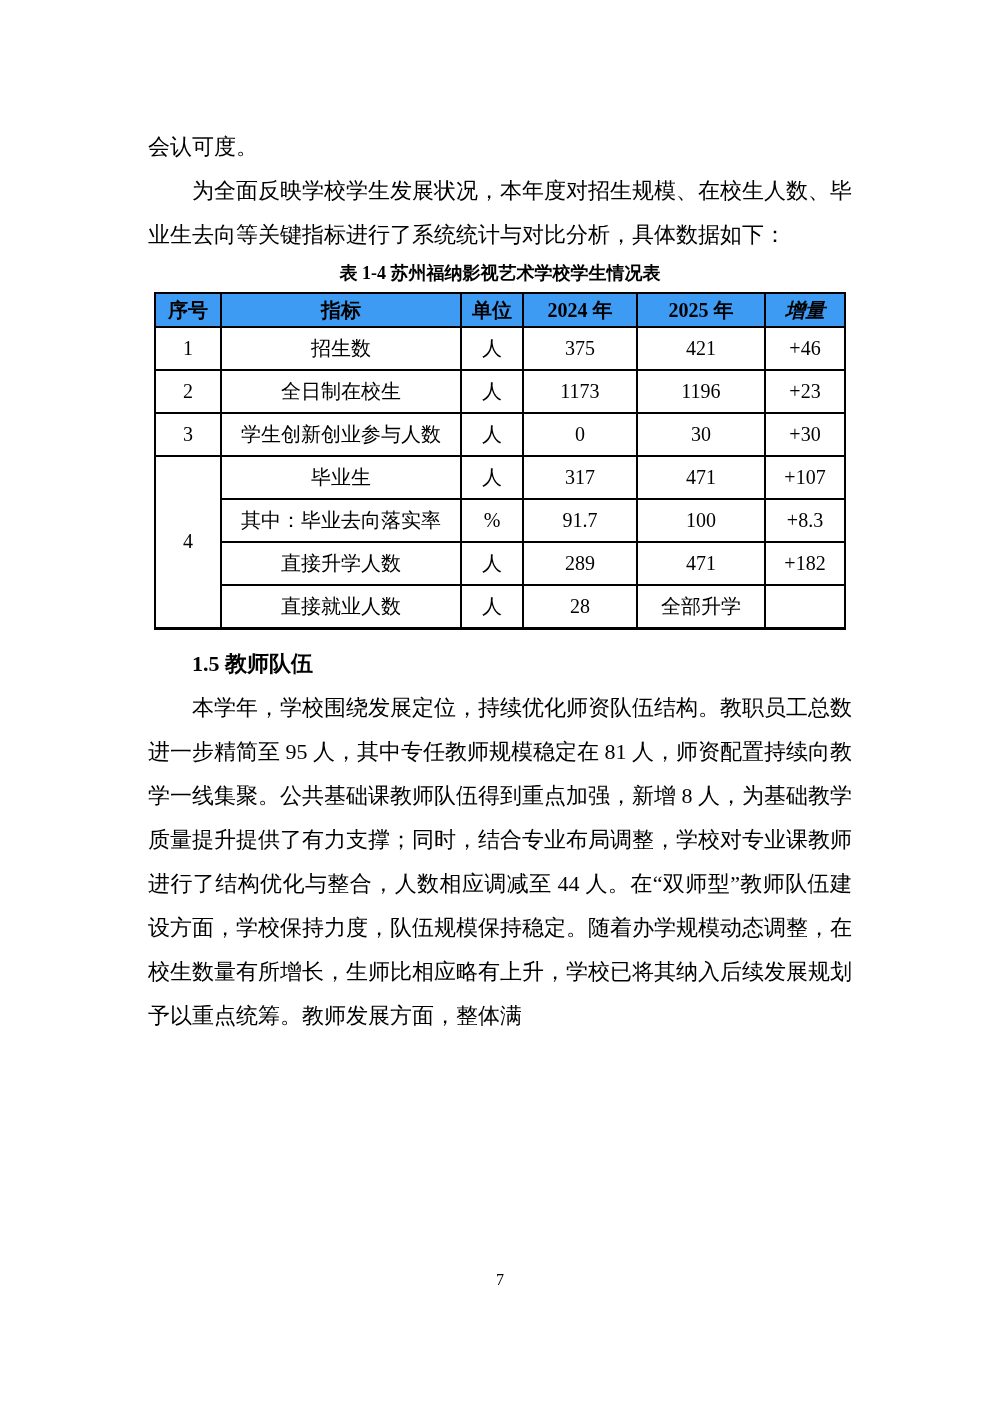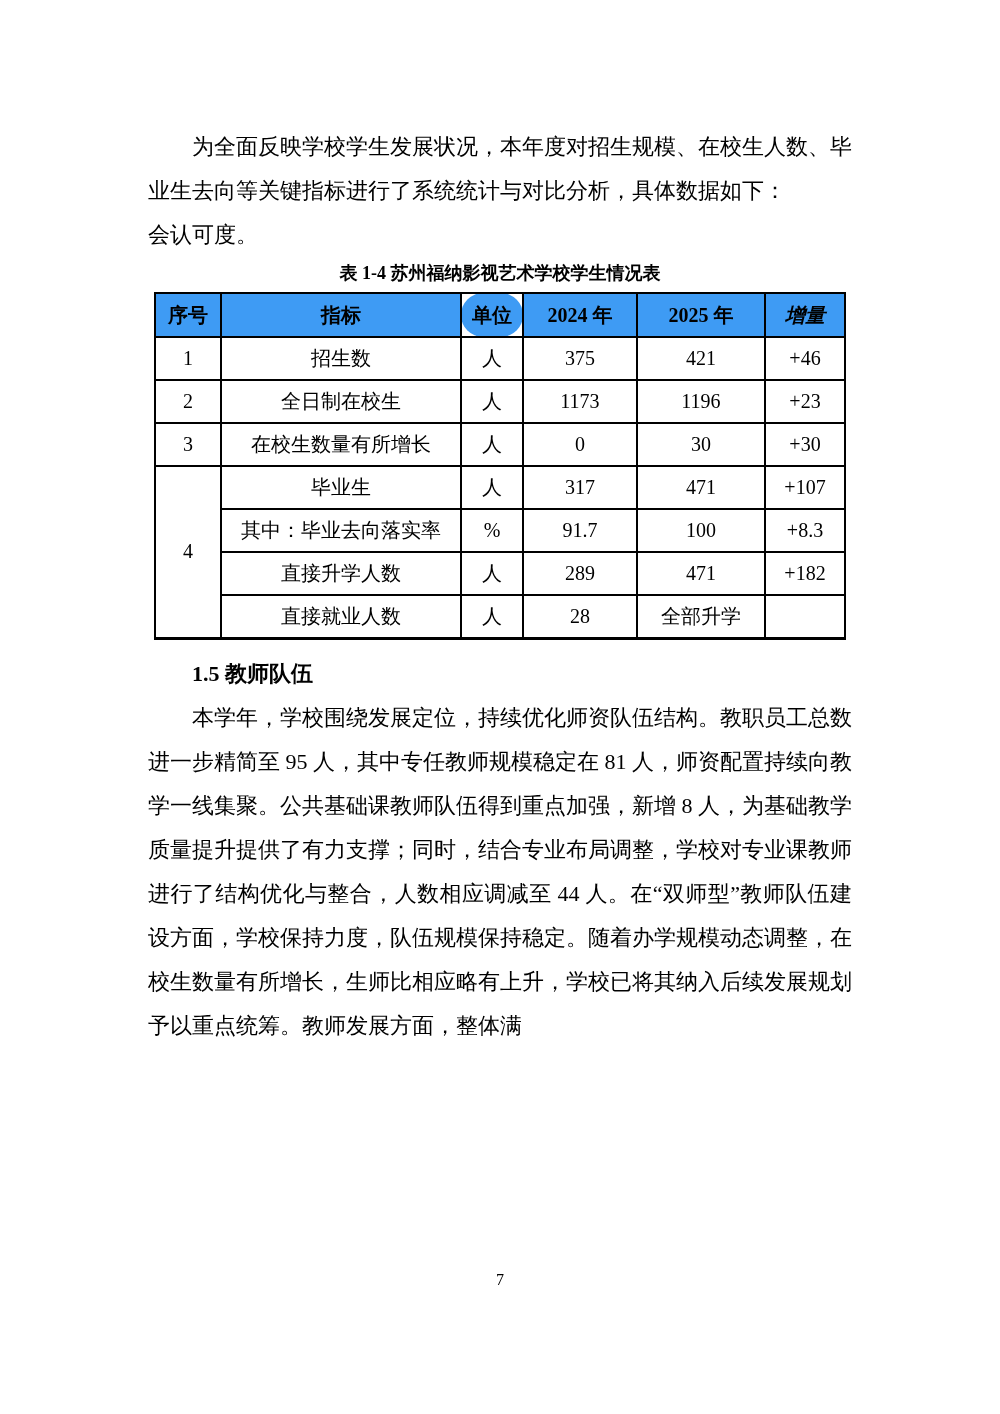--- a/index.html
+++ b/index.html
@@ -41,21 +41,21 @@
   .data-table th, .data-table td {
     border: 2px solid #000;
     text-align: center;
     vertical-align: middle;
     font-size: 20px;
     padding: 0 2px;
     overflow: hidden;
     white-space: nowrap;
   }
   .data-table thead th {
-    height: 44px;
+    height: 34px;
     font-weight: bold;
   }
   .data-table tbody td { height: 43px; font-weight: normal; }
   .section-heading {
     font-size: 22px;
     font-weight: bold;
     line-height: 44px;
     margin-top: 12px;
     text-indent: 2em;
   }
@@ -66,39 +66,39 @@
     text-align: center;
     font-size: 16px;
     line-height: 24px;
   }
 </style>
 </head>
 <body>
 
 <div class="page">
 
+  <p class="para">会认可度。</p>
   <p class="para indent">为全面反映学校学生发展状况，本年度对招生规模、在校生人数、毕业生去向等关键指标进行了系统统计与对比分析，具体数据如下：</p>
-  <p class="para">会认可度。</p>
 
   <div class="table-caption">表 1-4 苏州福纳影视艺术学校学生情况表</div>
 
   <table class="data-table">
     <colgroup>
       <col style="width:66px">
         <col style="width:240px">
         <col style="width:62px">
       <col style="width:114px">
         <col style="width:128px">
         <col style="width:80px">
     </colgroup>
     <thead>
       <tr>
         <th id="th0" style="background: rgb(62, 155, 244);">序号</th>
         <th style="background: rgb(62, 155, 244); margin-top: 24px;">指标</th>
-        <th style="background: rgb(62, 155, 244); border-radius: 22px;">单位</th>
+        <th style="background: rgb(62, 155, 244);">单位</th>
         <th style="background: rgb(62, 155, 244); margin-left: 40px;">2024 年</th>
         <th style="background: rgb(62, 155, 244);">2025 年</th>
         <th style="background: rgb(62, 155, 244); font-style: italic;">增量</th>
       </tr>
     </thead>
     <tbody>
       <tr>
         <td>1</td>
         <td>招生数</td>
         <td>人</td>
@@ -109,21 +109,21 @@
       <tr>
         <td>2</td>
         <td>全日制在校生</td>
         <td>人</td>
         <td>1173</td>
         <td>1196</td>
         <td>+23</td>
       </tr>
       <tr>
         <td>3</td>
-        <td>在校生数量有所增长</td>
+        <td>学生创新创业参与人数</td>
         <td>人</td>
         <td>0</td>
         <td>30</td>
         <td>+30</td>
       </tr>
       <tr>
         <td rowspan="4">4</td>
         <td>毕业生</td>
         <td>人</td>
         <td>317</td>

